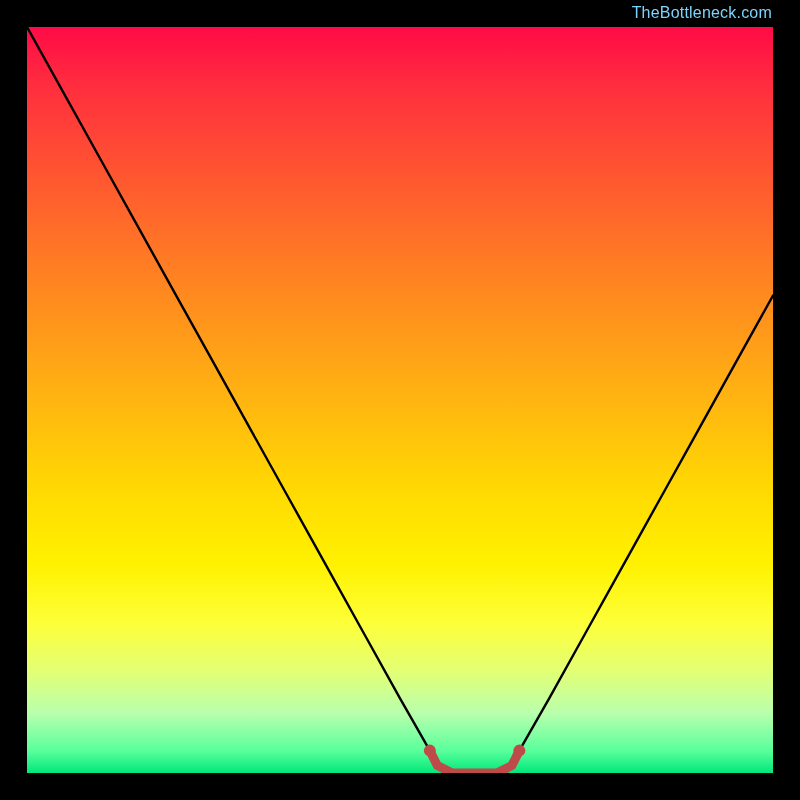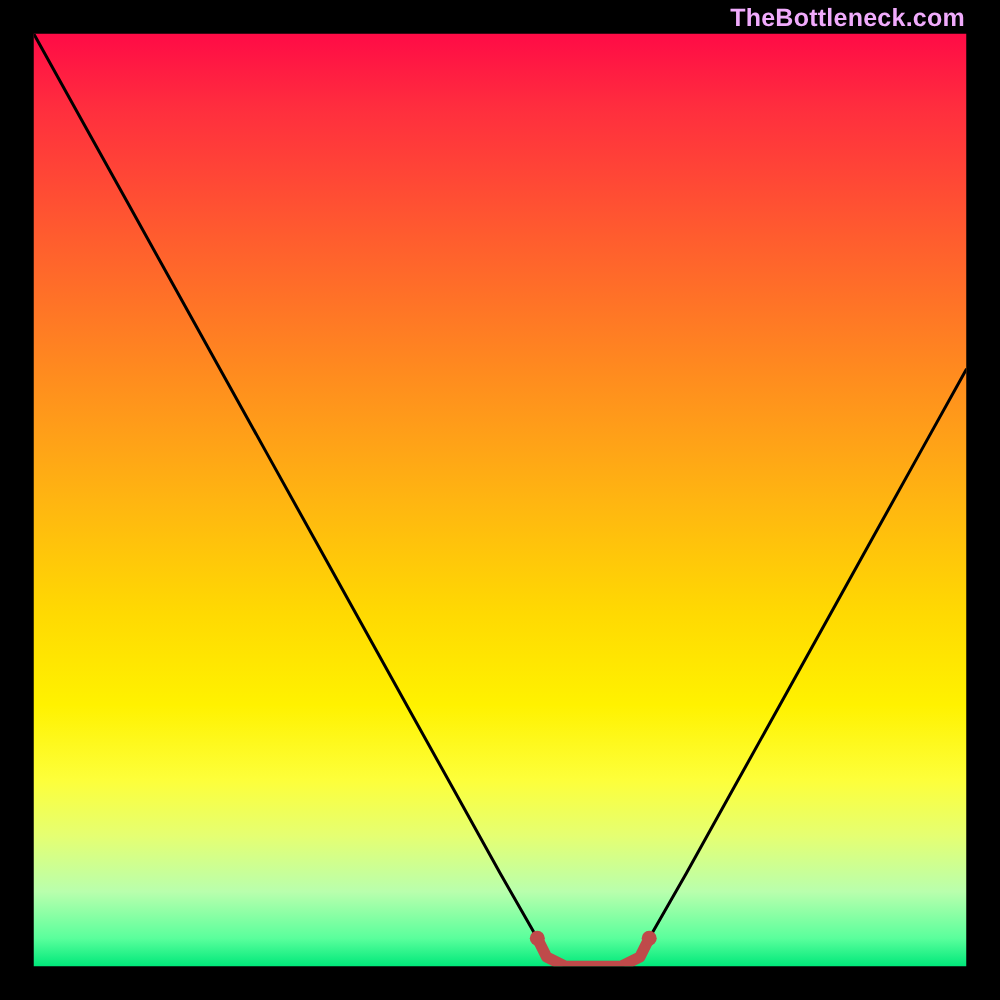--- a/index.html
+++ b/index.html
@@ -29,23 +29,23 @@
       #e5ff72 86%,
       #b9ffad 92%,
       #5aff9c 97%,
       #00e87a 100%
     );
   }
   .watermark {
     position: absolute;
     top: 4px;
     right: 28px;
-    color: #f0abfc;
-    font-size: 20px;
-    font-weight: 700;
+    color: #7dd3fc;
+    font-size: 16px;
+    font-weight: 400;
     letter-spacing: 0.2px;
     user-select: none;
   }
   svg.curve {
     position: absolute;
     left: 0;
     top: 0;
     width: 746px;
     height: 746px;
     pointer-events: none;

